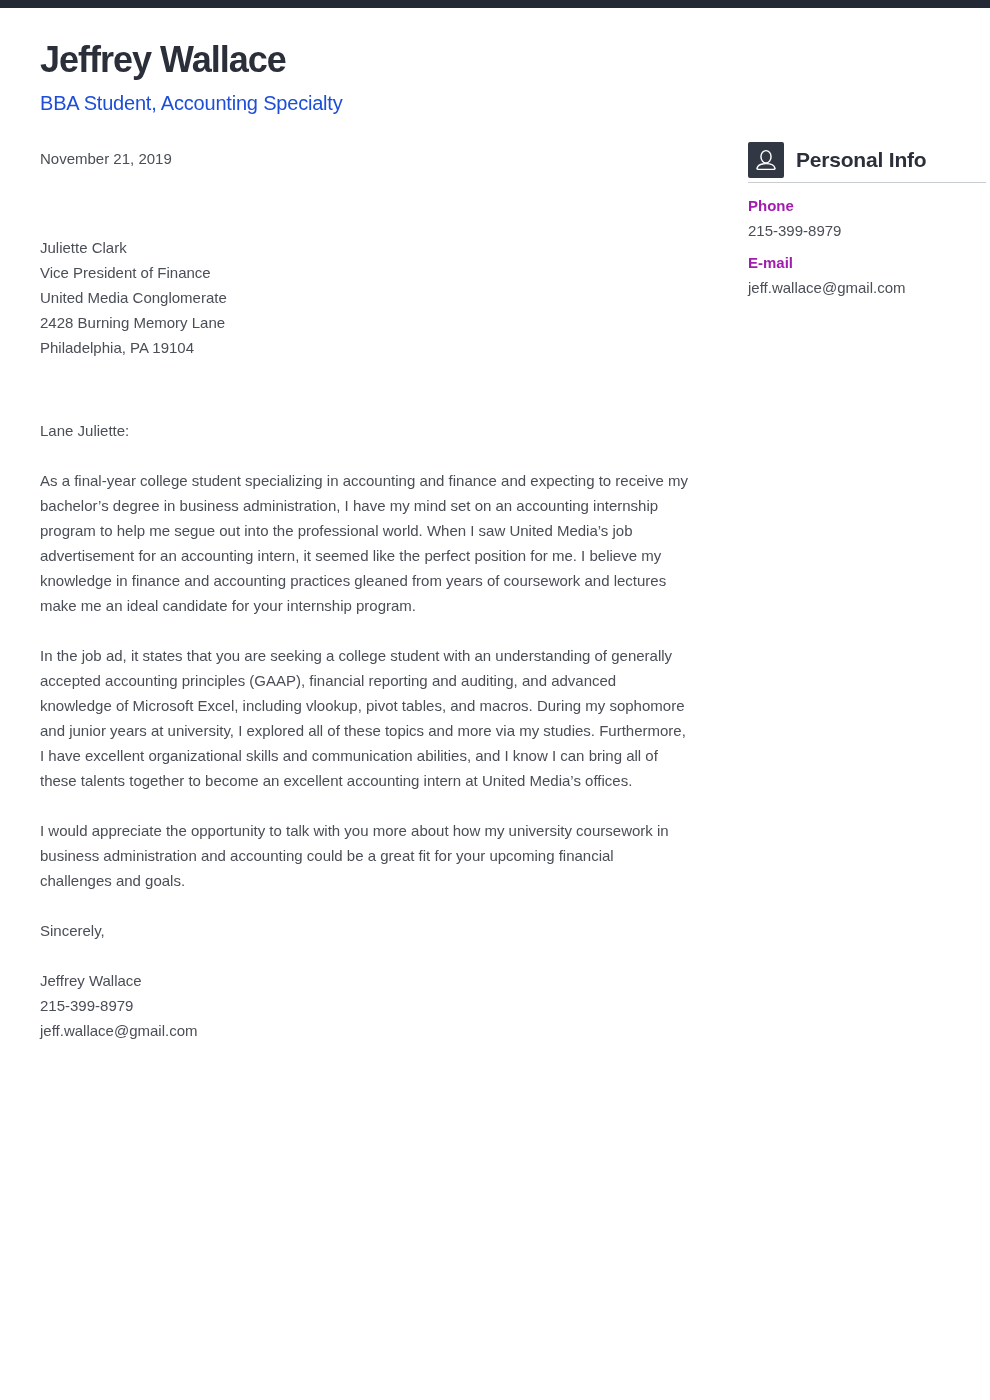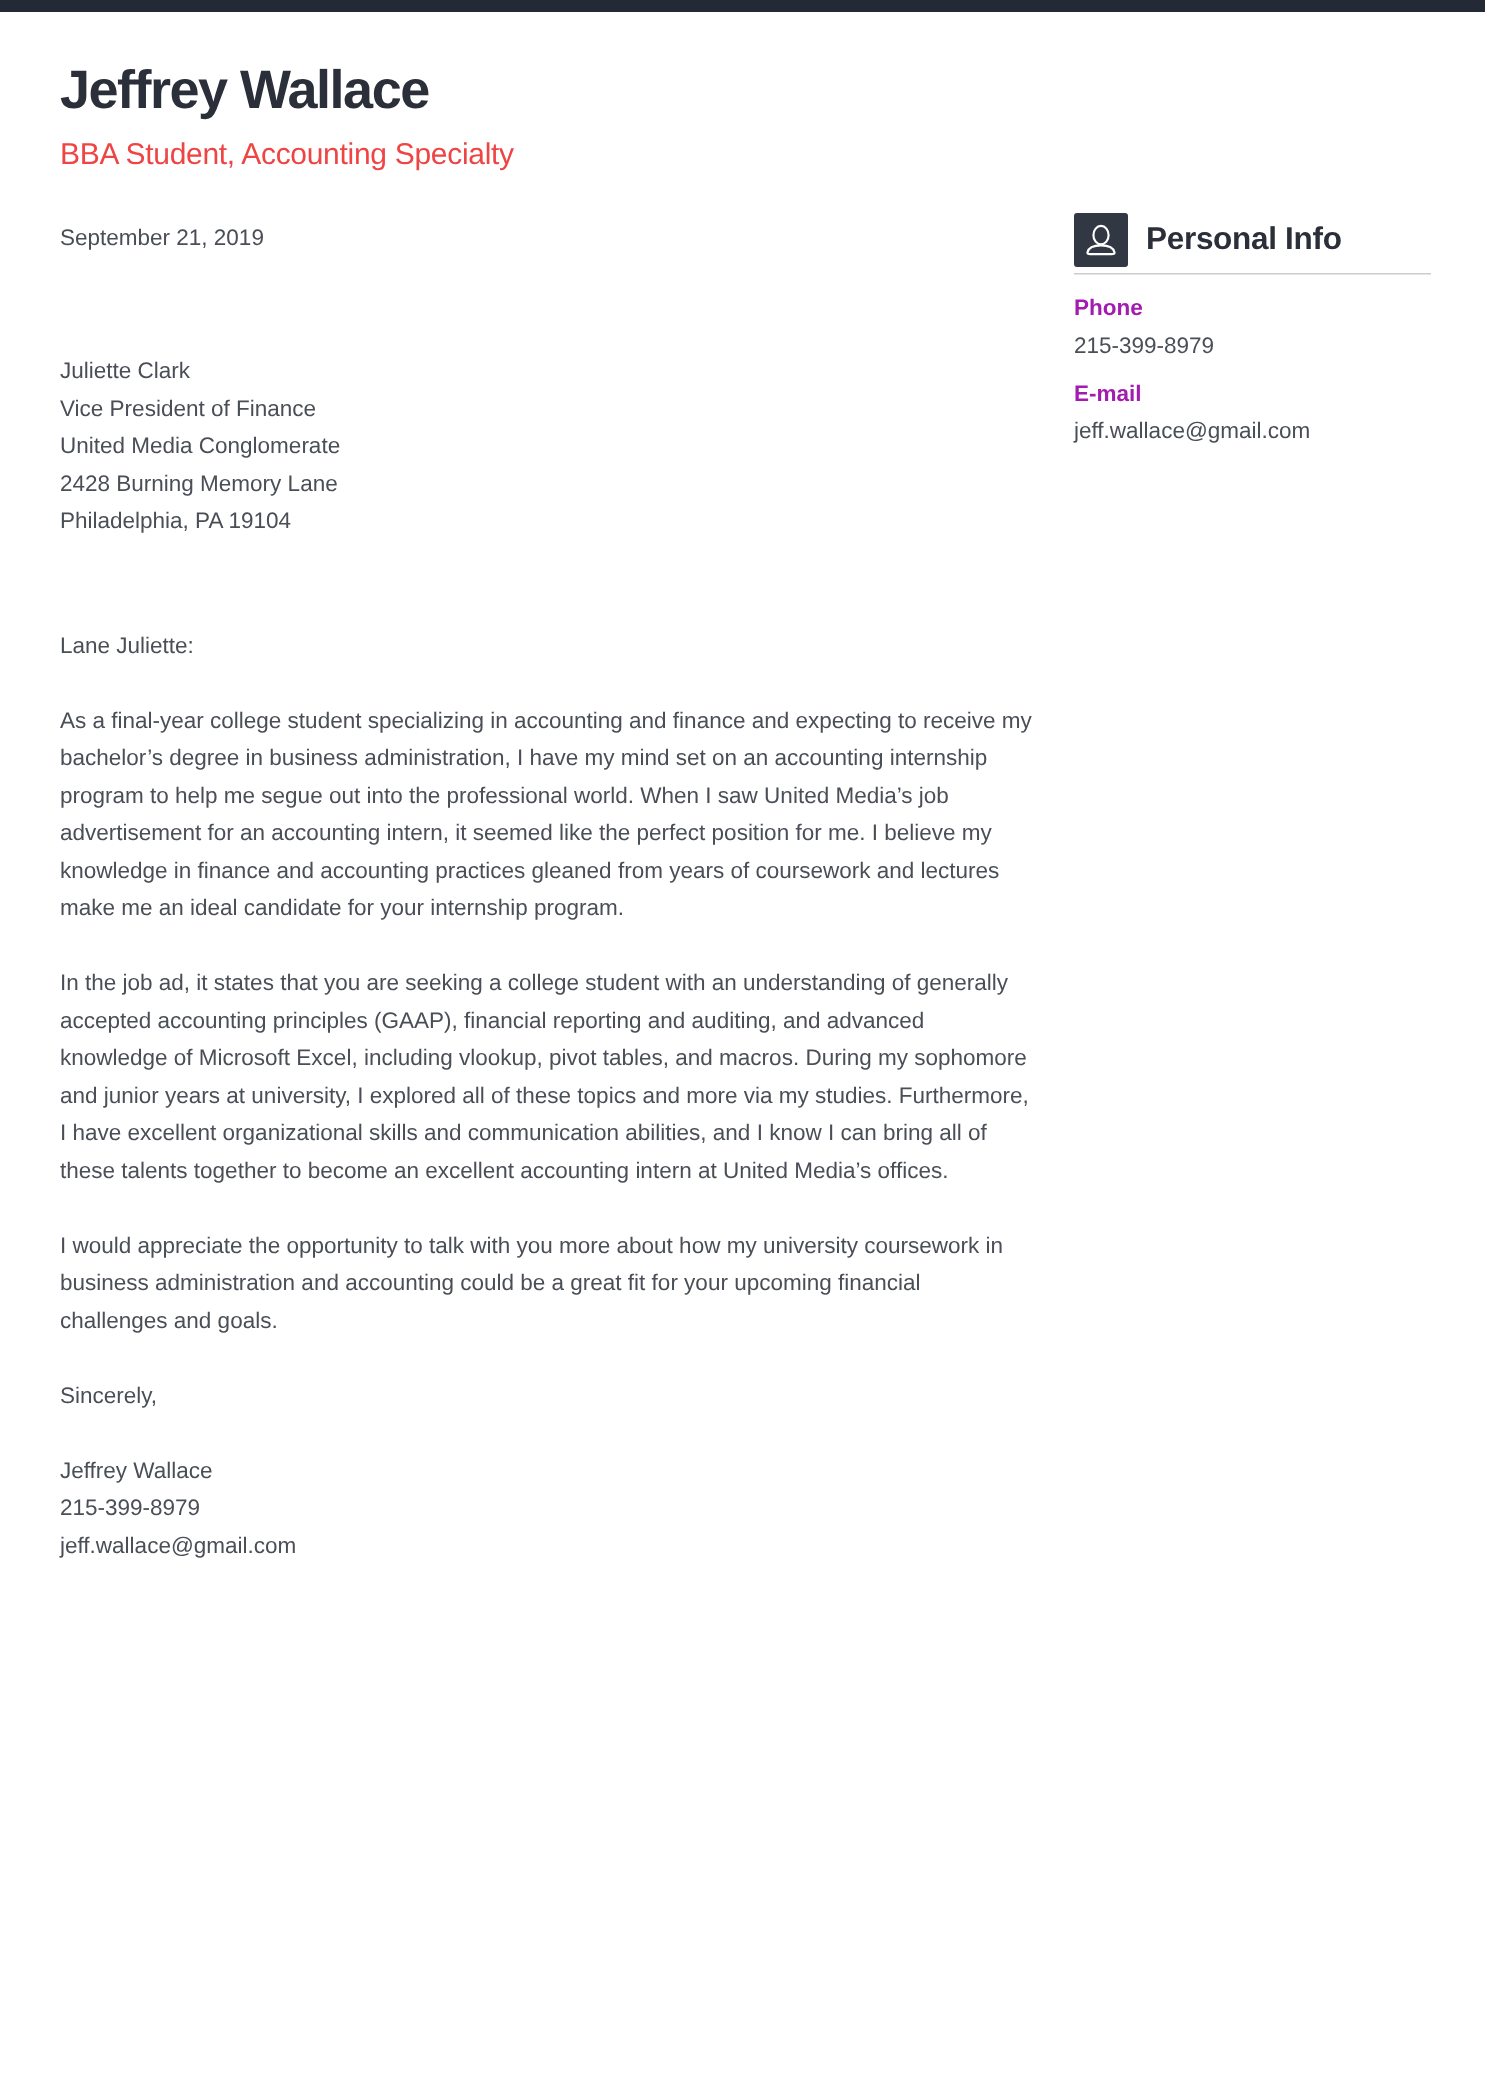--- a/index.html
+++ b/index.html
@@ -37,21 +37,21 @@
     font-weight: 700;
     letter-spacing: -1px;
     color: #2b2f3a;
   }
   .job-title {
     margin: 10px 0 0 0;
     font-size: 20px;
     line-height: 26px;
     font-weight: 400;
     letter-spacing: -0.2px;
-    color: #ef4444;
+    color: #1d4ed8;
   }
   .date-line {
     margin: 30px 0 0 0;
     font-size: 15px;
     line-height: 25px;
   }
   .recipient {
     margin-top: 64px;
     font-size: 15px;
     line-height: 25px;
@@ -72,21 +72,21 @@
     line-height: 25px;
   }
   .signature {
     margin-top: 25px;
     font-size: 15px;
     line-height: 25px;
   }
   
   .sidebar {
     position: absolute;
-    left: 716px;
+    left: 748px;
     top: 142px;
     width: 238px;
   }
   .sidebar-header {
     display: flex;
     align-items: center;
   }
   .sidebar-icon {
     width: 36px;
     height: 36px;
@@ -129,21 +129,21 @@
 <body>
 
 <div class="page">
 
   <div class="top-bar"></div>
 
   <div class="main-col">
     <h1 class="name">Jeffrey Wallace</h1>
     <div class="job-title">BBA Student, Accounting Specialty</div>
 
-    <div class="date-line">September 21, 2019</div>
+    <div class="date-line">November 21, 2019</div>
 
     <div class="recipient">
       <div>Juliette Clark</div>
       <div>Vice President of Finance</div>
       <div>United Media Conglomerate</div>
       <div>2428 Burning Memory Lane</div>
       <div>Philadelphia, PA 19104</div>
     </div>
 
     <p class="greeting">Lane Juliette:</p>

